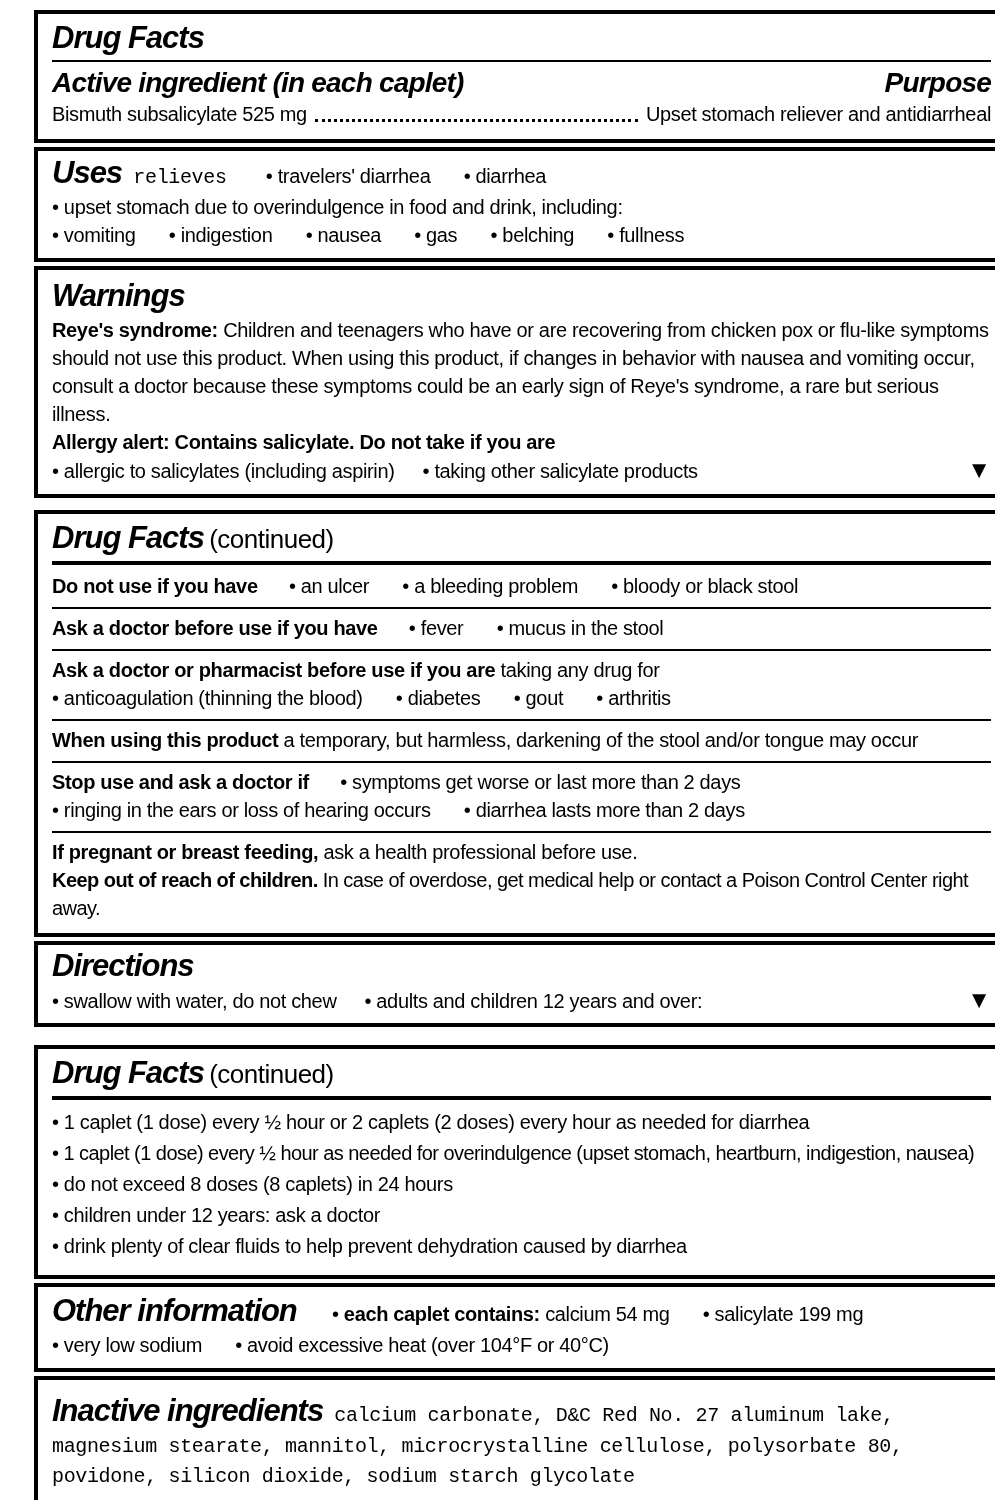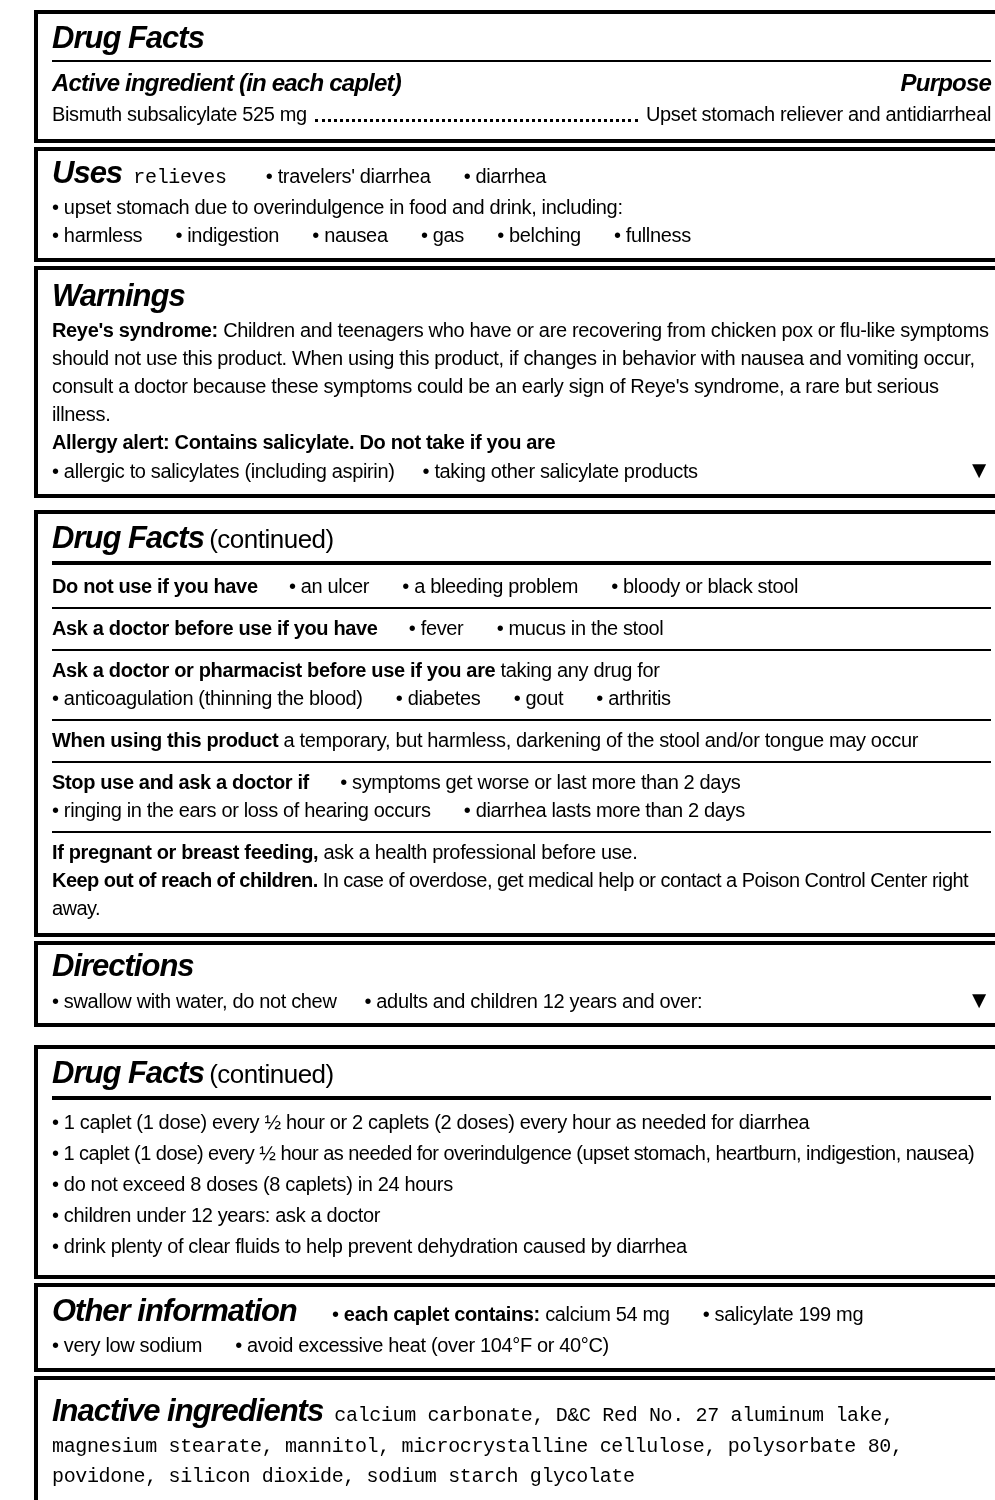--- a/index.html
+++ b/index.html
@@ -16,21 +16,21 @@
     border:4px solid #000; background:#fff;
     padding:4px 14px 9px 14px; margin-bottom:4px;
   }
   
   .h1 {
     font-style:italic; font-weight:bold; font-size:31px; line-height:40px;
     letter-spacing:-1px;
   }
   .h1.inline { display:inline; }
   .h1sub { font-size:26px; font-weight:normal; font-style:normal; letter-spacing:-0.5px; }
-  .h2 { font-style:italic; font-weight:bold; font-size:24px; line-height:34px; letter-spacing:-0.8px; }
+  .h2 { font-style:italic; font-weight:bold; font-size:28px; line-height:34px; letter-spacing:-0.8px; }
   .txt, .line, .para, .drow { font-size:20px; line-height:28px; letter-spacing:-0.35px; }
   .b { font-weight:bold; }
   .rule { border-top:2px solid #000; margin:2px 0 4px 0; }
   .rule.thick { border-top:4px solid #000; margin:3px 0 2px 0; }
   
   .bi::before { content:"\2022\00a0"; }
   .bi { margin-right:28px; }
   .bi:last-child { margin-right:0; }
   .lead { font-weight:bold; margin-right:26px; }
   .ml { margin-left:6px;font-family:Liberation Mono, monospace; }
@@ -71,21 +71,21 @@
       <div class="line">
         <span class="h1 inline">Uses</span>
         <span class="ml">relieves</span>
         <span class="bi" style="margin-left:34px">travelers' diarrhea</span>
         <span class="bi">diarrhea</span>
       </div>
       <div class="line">
         <span class="bi">upset stomach due to overindulgence in food and drink, including:</span>
       </div>
       <div class="line">
-        <span class="bi">harmless</span>
+        <span class="bi">vomiting</span>
         <span class="bi">indigestion</span>
         <span class="bi">nausea</span>
         <span class="bi">gas</span>
         <span class="bi">belching</span>
         <span class="bi">fullness</span>
       </div>
     </div>
 
     <div class="box" style="padding-top:6px">
       <div class="h1">Warnings</div>

